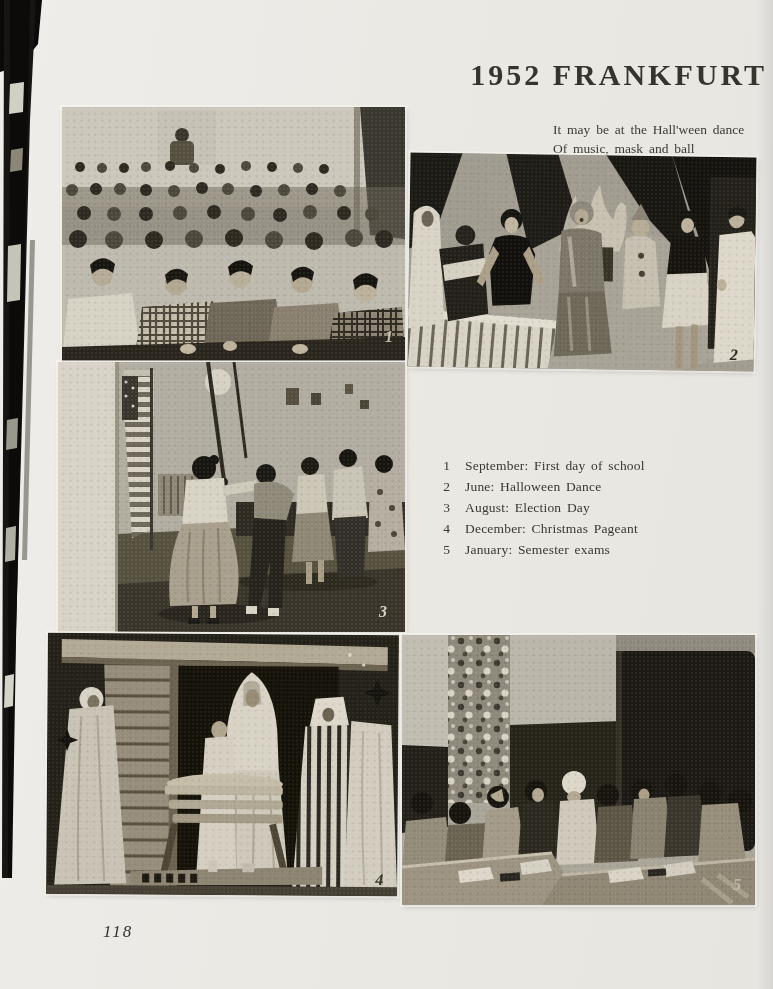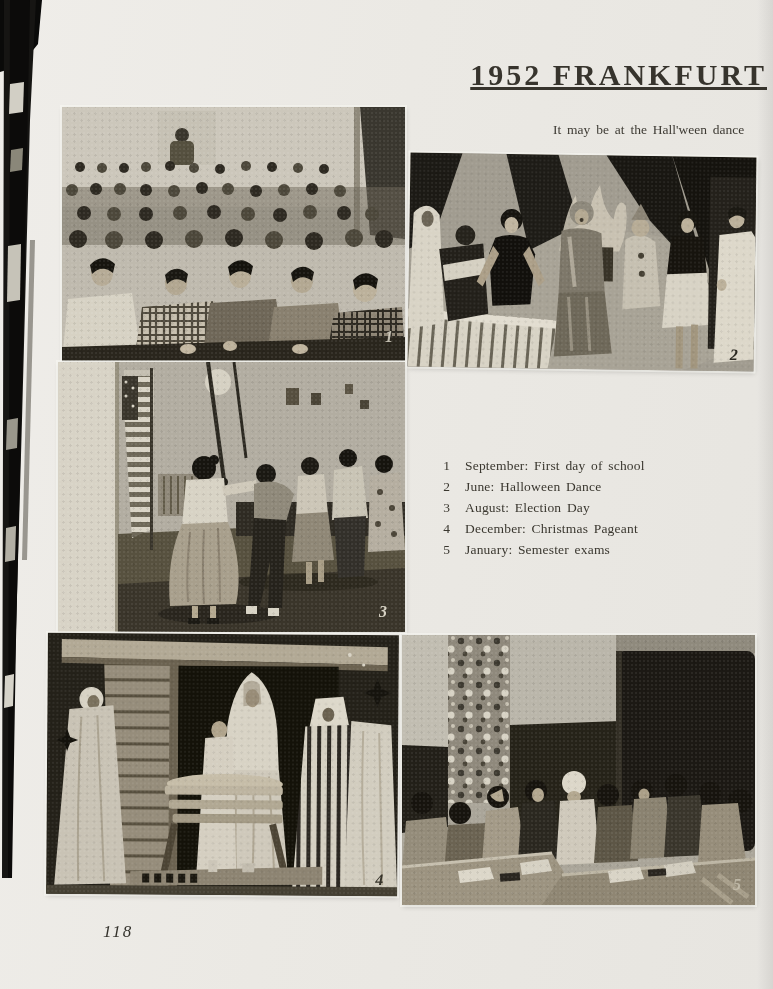--- a/index.html
+++ b/index.html
@@ -7,21 +7,21 @@
     position:relative; width:773px; height:989px; overflow:hidden;
     background:linear-gradient(100deg,#efede9 0%,#ebe9e4 45%,#e7e5e0 100%);
     font-family:"Liberation Serif", serif; color:#3a372f;
   }
   .page-right-shade{position:absolute;top:0;right:0;width:16px;height:100%;
     background:linear-gradient(to right,rgba(0,0,0,0),rgba(0,0,0,0.07));}
   .edge-artifact{position:absolute;left:0;top:0;width:48px;height:989px;}
 
   .page-title{
     position:absolute; top:58px; left:360px; right:6px; text-align:right;
-    font-size:30px; letter-spacing:3px; font-weight:600; color:#37342d;text-decoration:underline;
+    font-size:30px; letter-spacing:3px; font-weight:600; color:#37342d;
   }
   .caption{position:absolute; left:553px; top:120px; font-size:13.5px; line-height:19px;
     color:#3e3b34; word-spacing:2.5px;}
   .events{position:absolute; left:438px; top:459px; font-size:13.5px; color:#3a372f;}
   .event-row{display:flex; margin-bottom:7.5px; line-height:13.5px;}
   .event-num{width:12px; text-align:right; margin-right:15px;}
   .event-label{word-spacing:2px; letter-spacing:0.2px;text-align:right;}
   .page-number{position:absolute; left:103px; top:922px; font-style:italic;
     font-size:17px; letter-spacing:2px; color:#34322c;}
 
@@ -63,20 +63,21 @@
     <polygon points="7,420 18,418 17,448 6,450" fill="#9a978c"></polygon>
     <polygon points="6,528 16,526 15,560 5,562" fill="#b2afa4"></polygon>
     <polygon points="5,676 14,674 13,706 4,708" fill="#d6d3c9"></polygon>
     <polygon points="11,150 23,148 22,170 10,172" fill="#8a8779"></polygon>
   </svg>
 
   <div class="page-title">1952 FRANKFURT</div>
 
   <div class="caption">
     <div>It may be at the Hall'ween dance</div>
+    <div>Of music, mask and ball</div>
   </div>
 
   <div class="photo" id="photo-1">
     <svg viewBox="0 0 343 254" preserveAspectRatio="none">
       <defs>
         <pattern id="plaidA" width="14" height="14" patternUnits="userSpaceOnUse">
           <rect width="14" height="14" fill="#c7bfae"></rect>
           <path d="M0 4h14M4 0v14M0 10h14M10 0v14" stroke="#4e483b" stroke-width="2.2"></path>
         </pattern>
         <pattern id="plaidB" width="13" height="13" patternUnits="userSpaceOnUse">

